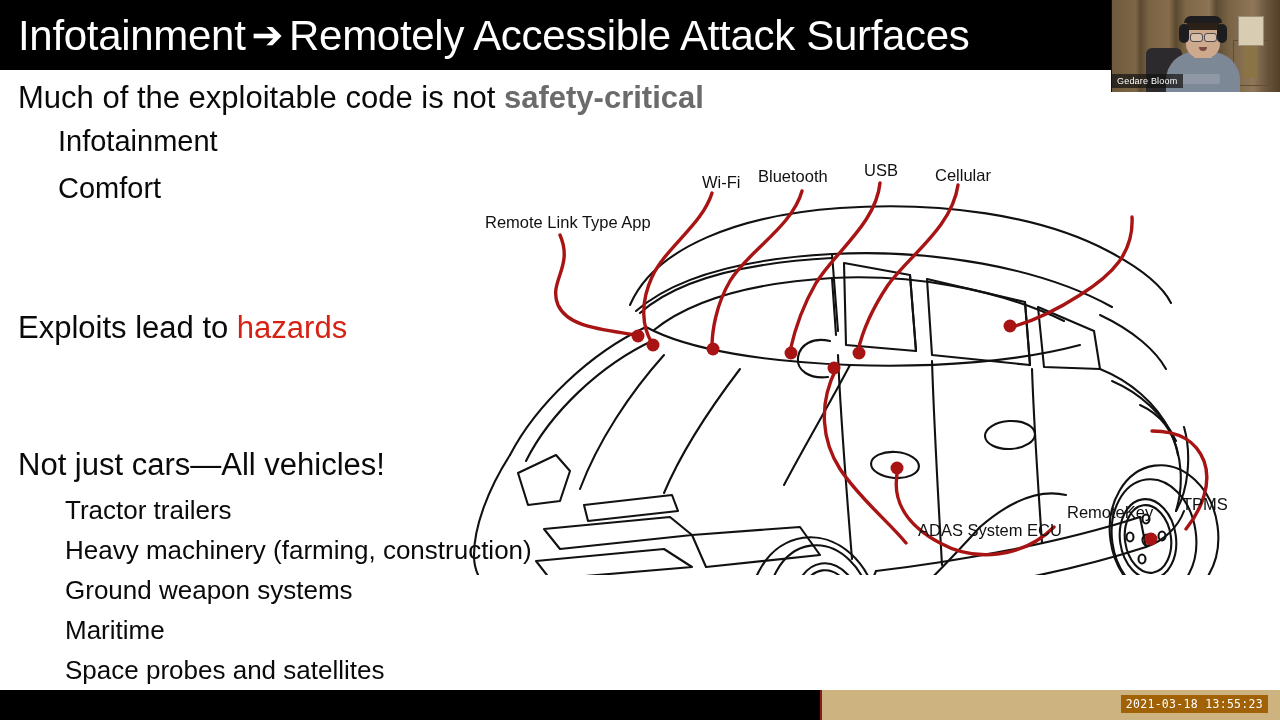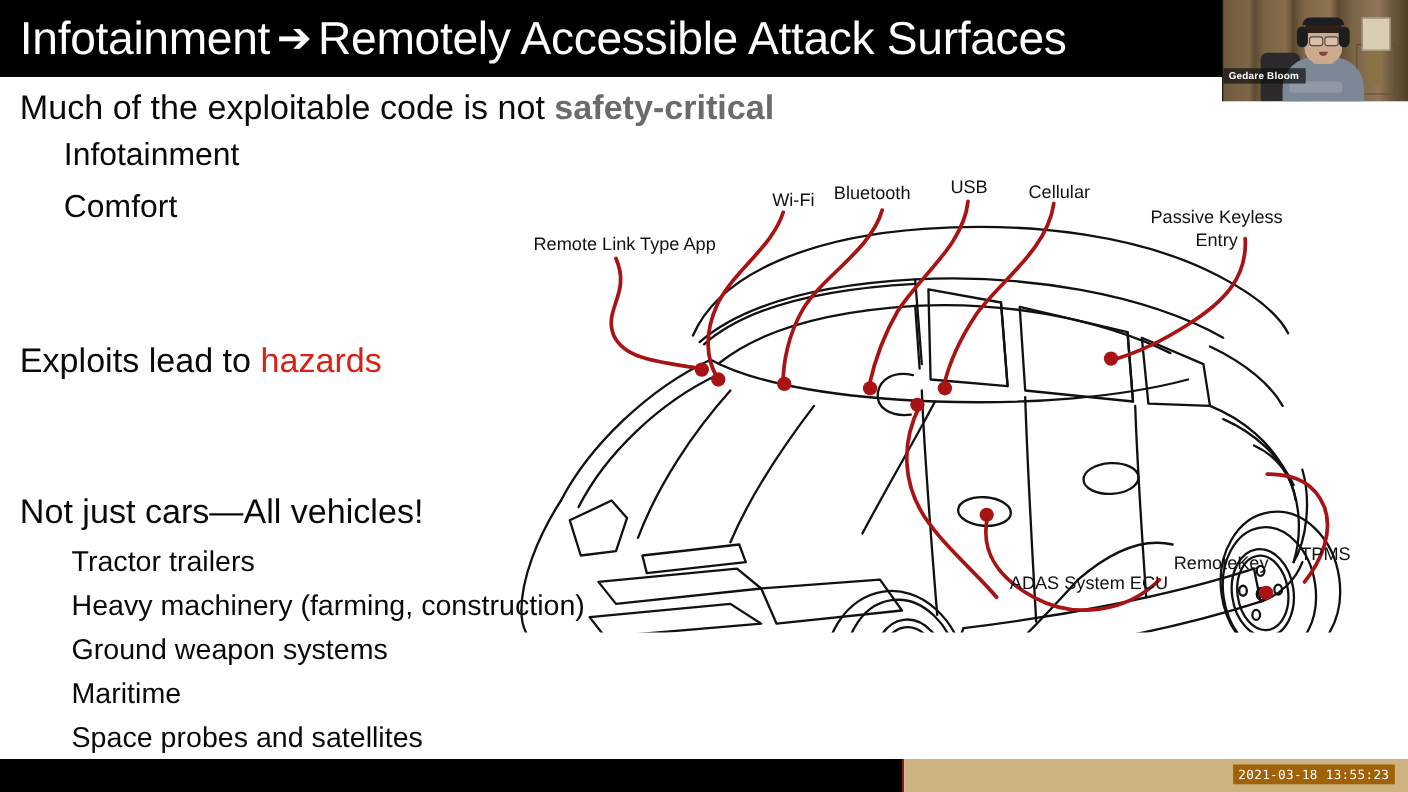--- a/index.html
+++ b/index.html
@@ -41,22 +41,22 @@
   .wc-hp-r{position:absolute;left:105px;top:24px;width:10px;height:19px;
            background:#1d1d1f;border-radius:5px;}
   .wc-glass-l{position:absolute;left:78px;top:33px;width:11px;height:7px;
               border:1px solid #4b4b50;border-radius:3px;background:rgba(255,255,255,.25);}
   .wc-glass-r{position:absolute;left:92px;top:33px;width:11px;height:7px;
               border:1px solid #4b4b50;border-radius:3px;background:rgba(255,255,255,.25);}
   .wc-mouth{position:absolute;left:87px;top:47px;width:8px;height:4px;
             background:#7d4a42;border-radius:0 0 4px 4px;}
   .wc-shirt-txt{position:absolute;left:60px;top:74px;width:48px;height:10px;
                 background:rgba(255,255,255,.14);border-radius:2px;}
-  #webcam-name{position:absolute;left:0px;bottom:16px;background:rgba(20,20,20,.72);
-               color:#fff;font-size:9px;font-weight:bold;padding:2px 6px 2px 5px;
+  #webcam-name{position:absolute;left:0px;bottom:4px;background:rgba(20,20,20,.72);
+               color:#fff;font-size:9px;font-weight:normal;padding:2px 6px 2px 5px;
                letter-spacing:.2px;white-space:nowrap;}
 
   
   .line{position:absolute;white-space:nowrap;color:#0a0a0a;}
   #l-much{left:18px;top:80px;font-size:31px;}
   #l-much .sc{color:#6b6b6b;font-weight:bold;}
   #l-info{left:58px;top:125px;font-size:29px;}
   #l-comf{left:58px;top:172px;font-size:29px;}
   #l-expl{left:18px;top:310px;font-size:31px;}
   #l-expl .hz{color:#D62115;}
@@ -250,21 +250,20 @@
       <circle cx="457" cy="313" r="6.5"></circle>
       <circle cx="711" cy="384" r="6.5"></circle>
     </g>
   </svg>
 
   <div class="cap" id="cap-remote">Remote Link Type App</div>
   <div class="cap" id="cap-wifi">Wi-Fi</div>
   <div class="cap" id="cap-bt">Bluetooth</div>
   <div class="cap" id="cap-usb">USB</div>
   <div class="cap" id="cap-cell">Cellular</div>
-  <div class="cap" id="cap-pke">Passive Keyless Entry</div>
   <div class="cap" id="cap-adas">ADAS System ECU</div>
   <div class="cap" id="cap-rkey">RemoteKey</div>
   <div class="cap" id="cap-tpms">TPMS</div>
 </div>
 
 <div id="footer">
   <div id="footer-black"></div>
   <div id="footer-div"></div>
   <div id="footer-tan"></div>
   <div id="footer-time">2021-03-18 13:55:23</div>

